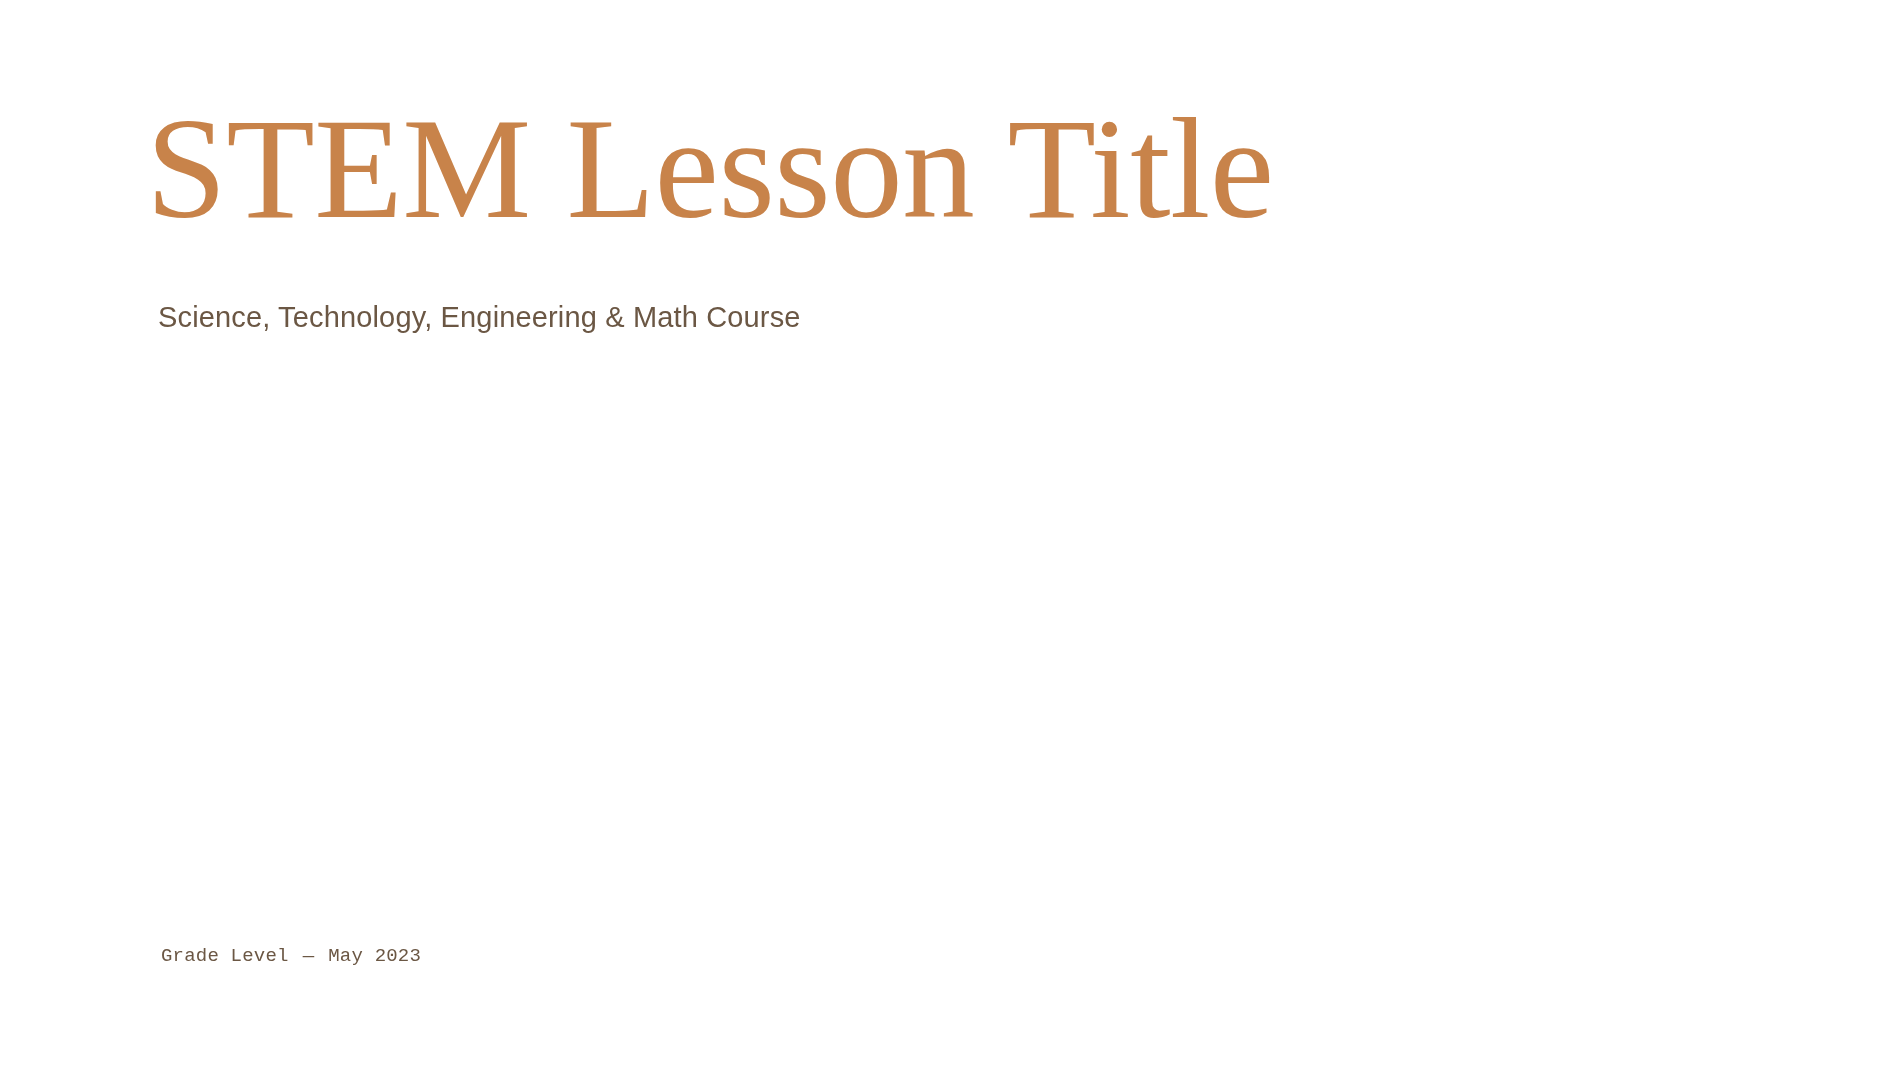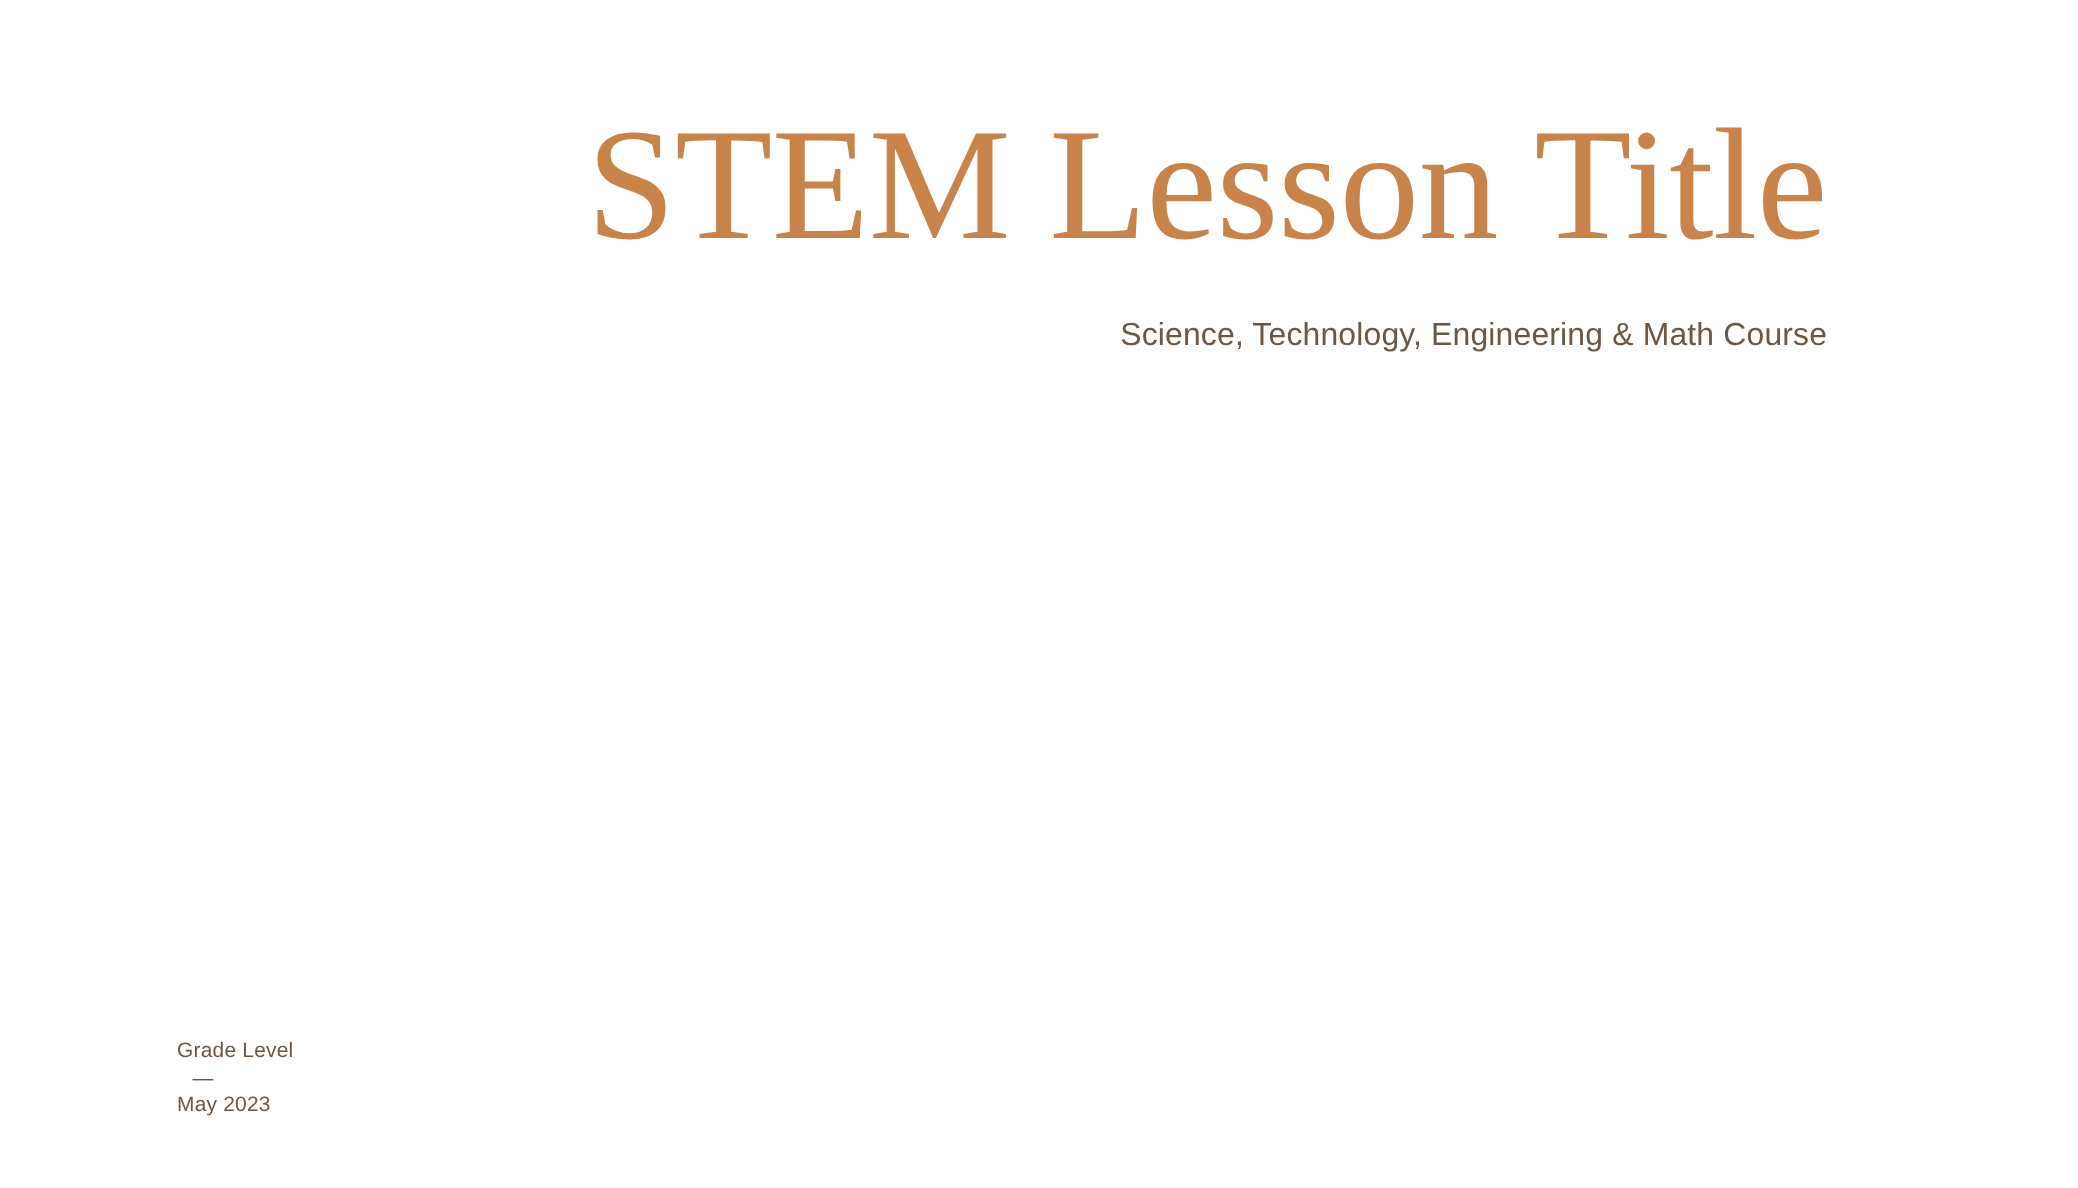--- a/index.html
+++ b/index.html
@@ -19,64 +19,62 @@
     width: 1889px;
     height: 1080px;
     background: #ffffff;
     overflow: hidden;
     box-sizing: border-box;
   }
 
   
   .title-block {
     position: absolute;
-    left: 161px;
+    left: 146px;
     top: 96px;
     width: 1500px;
-    text-align: right;
   }
 
   .slide-title {
     margin: 0;
     font-family: "Liberation Serif", "DejaVu Serif", serif;
     font-weight: 400;
     font-size: 145px;
     line-height: 1.0;
     letter-spacing: -0.5px;
     color: #C8834A;
     white-space: nowrap;
   }
 
   .slide-subtitle {
-    margin: 0;
+    margin: 12px;
     padding-top: 46px;
     font-family: "Liberation Sans", sans-serif;
     font-weight: 400;
     font-size: 29px;
     line-height: 1.25;
     letter-spacing: 0.15px;
     color: #6B5744;
     white-space: nowrap;
   }
 
   
   .slide-footer {
     position: absolute;
     left: 161px;
     top: 944px;
-    font-family: Liberation Sans, sans-serif;
+    font-family: Liberation Mono, monospace;
     font-weight: 400;
     font-size: 19px;
     line-height: 1.3;
     letter-spacing: 0.2px;
     color: #6B5744;
     white-space: nowrap;
     display: flex;
     align-items: flex-start;
-    flex-direction: column;
   }
 
   .footer-grade {
     display: inline-block;
   }
 
   .footer-separator {
     display: inline-block;
     padding: 0 14px;
     color: #6B5744;

